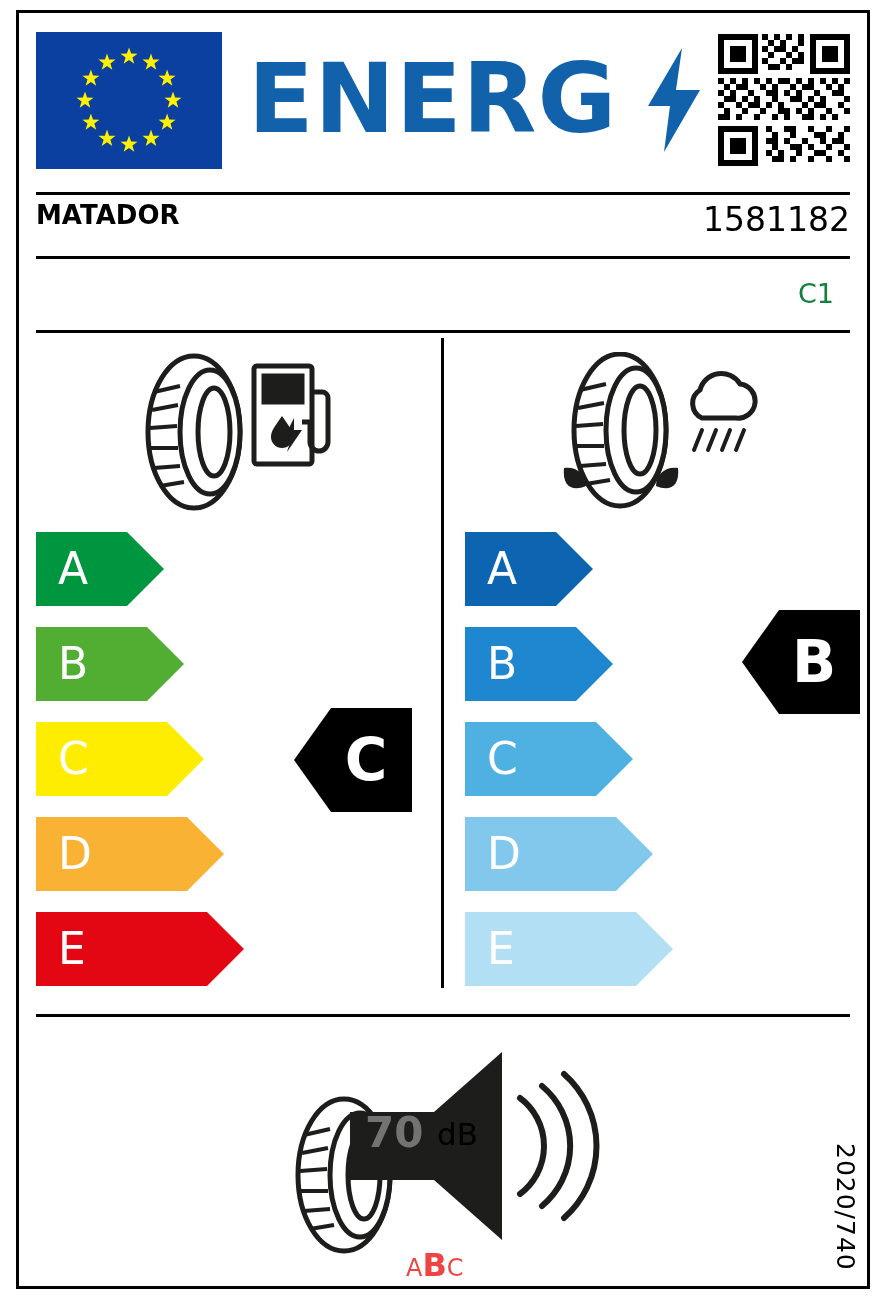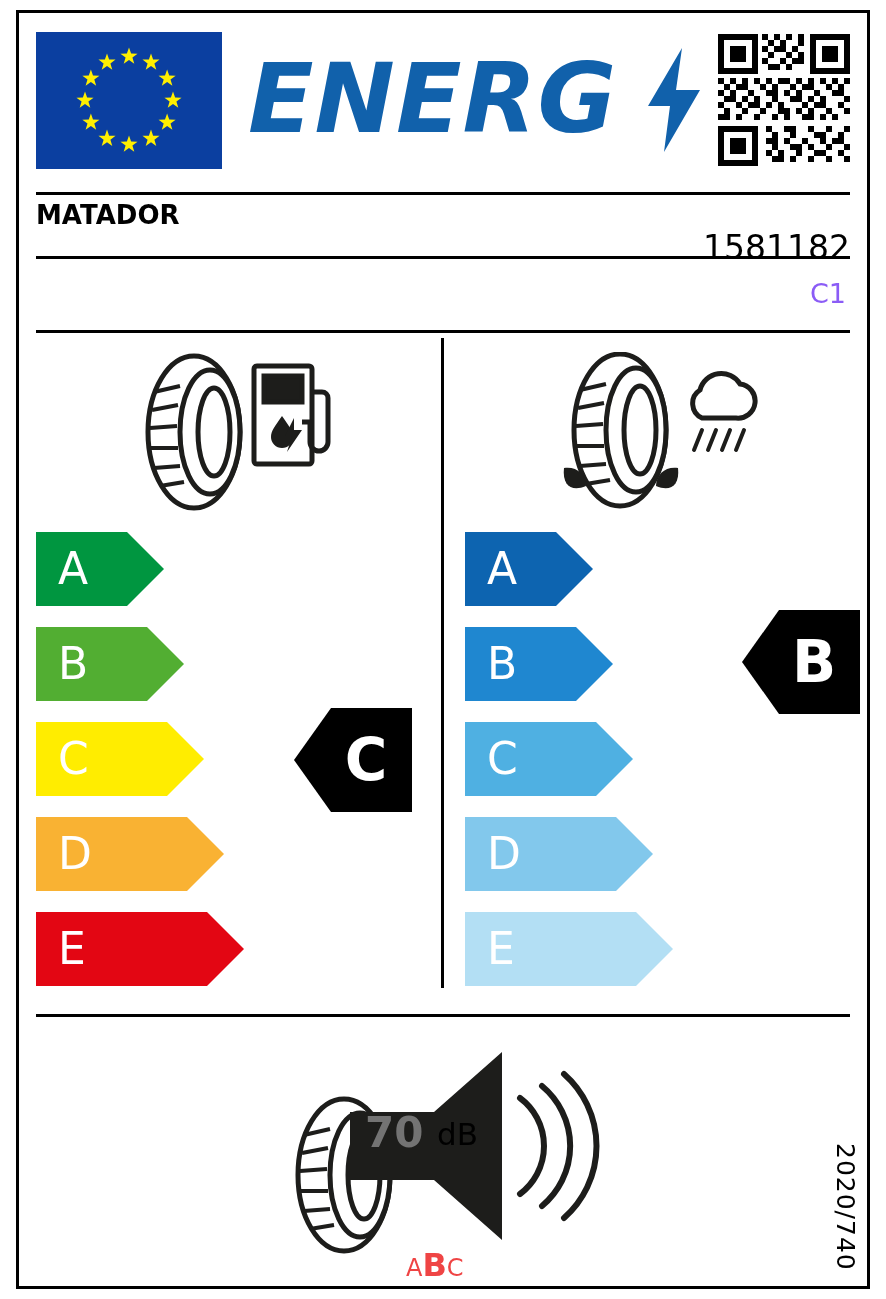--- a/index.html
+++ b/index.html
@@ -48,21 +48,20 @@
     height: 115px;
   }
   .energ-word .txt {
     font-family: "DejaVu Sans", sans-serif;
     font-weight: bold;
     font-size: 96px;
     letter-spacing: 1px;
     color: #1161ab;
     line-height: 115px;
     white-space: nowrap;
-    font-style: italic;
   }
   .bolt {
     position: absolute;
     left: 648px;
     top: 48px;
     width: 52px;
     height: 104px;
   }
   .qr {
     position: absolute;
@@ -92,36 +91,35 @@
     color: #000;
     letter-spacing: 0px;
   }
   .code {
     position: absolute;
     right: 36px;
     top: 200px;
     font-size: 33px;
     color: #000;
     text-align: right;
-    margin-top: 28px;
   }
   .size {
     position: absolute;
     left: 36px;
     top: 268px;
     font-size: 38px;
     color: #000;
     letter-spacing: 1px;
   }
   .cls {
     position: absolute;
-    right: 40px;
+    right: 52px;
     top: 278px;
     font-size: 27px;
-    color: #8b5cf6;
+    color: #15803d;
   }
 
   
   .vdiv {
     position: absolute;
     left: 441px;
     top: 338px;
     width: 3px;
     height: 650px;
     background: #000;

